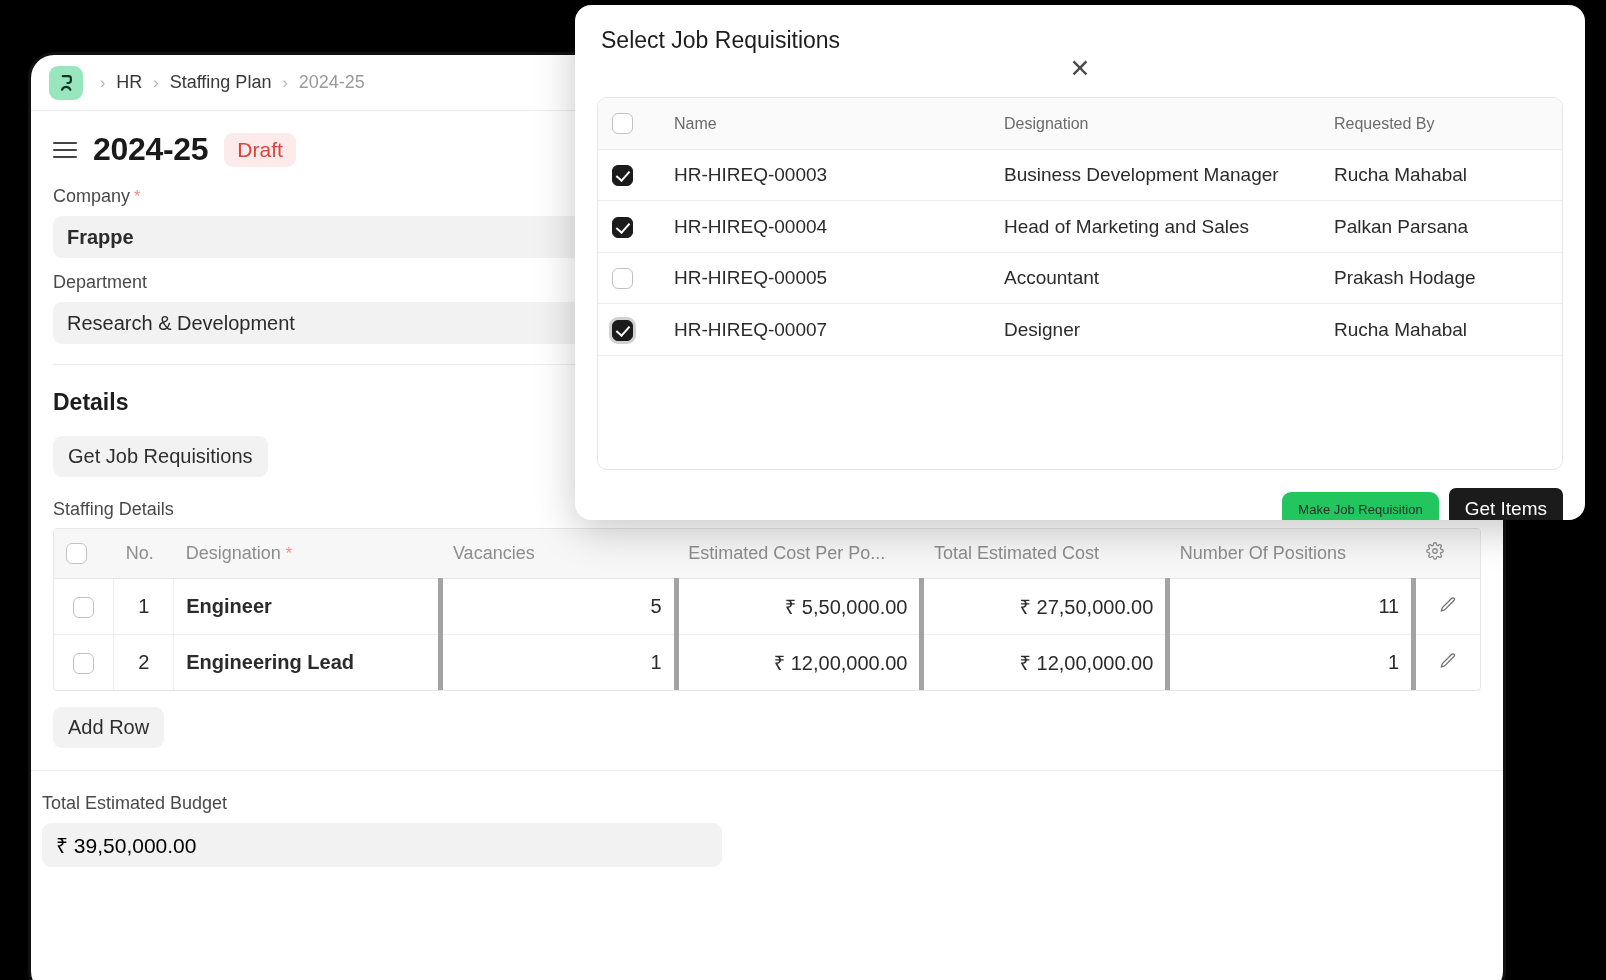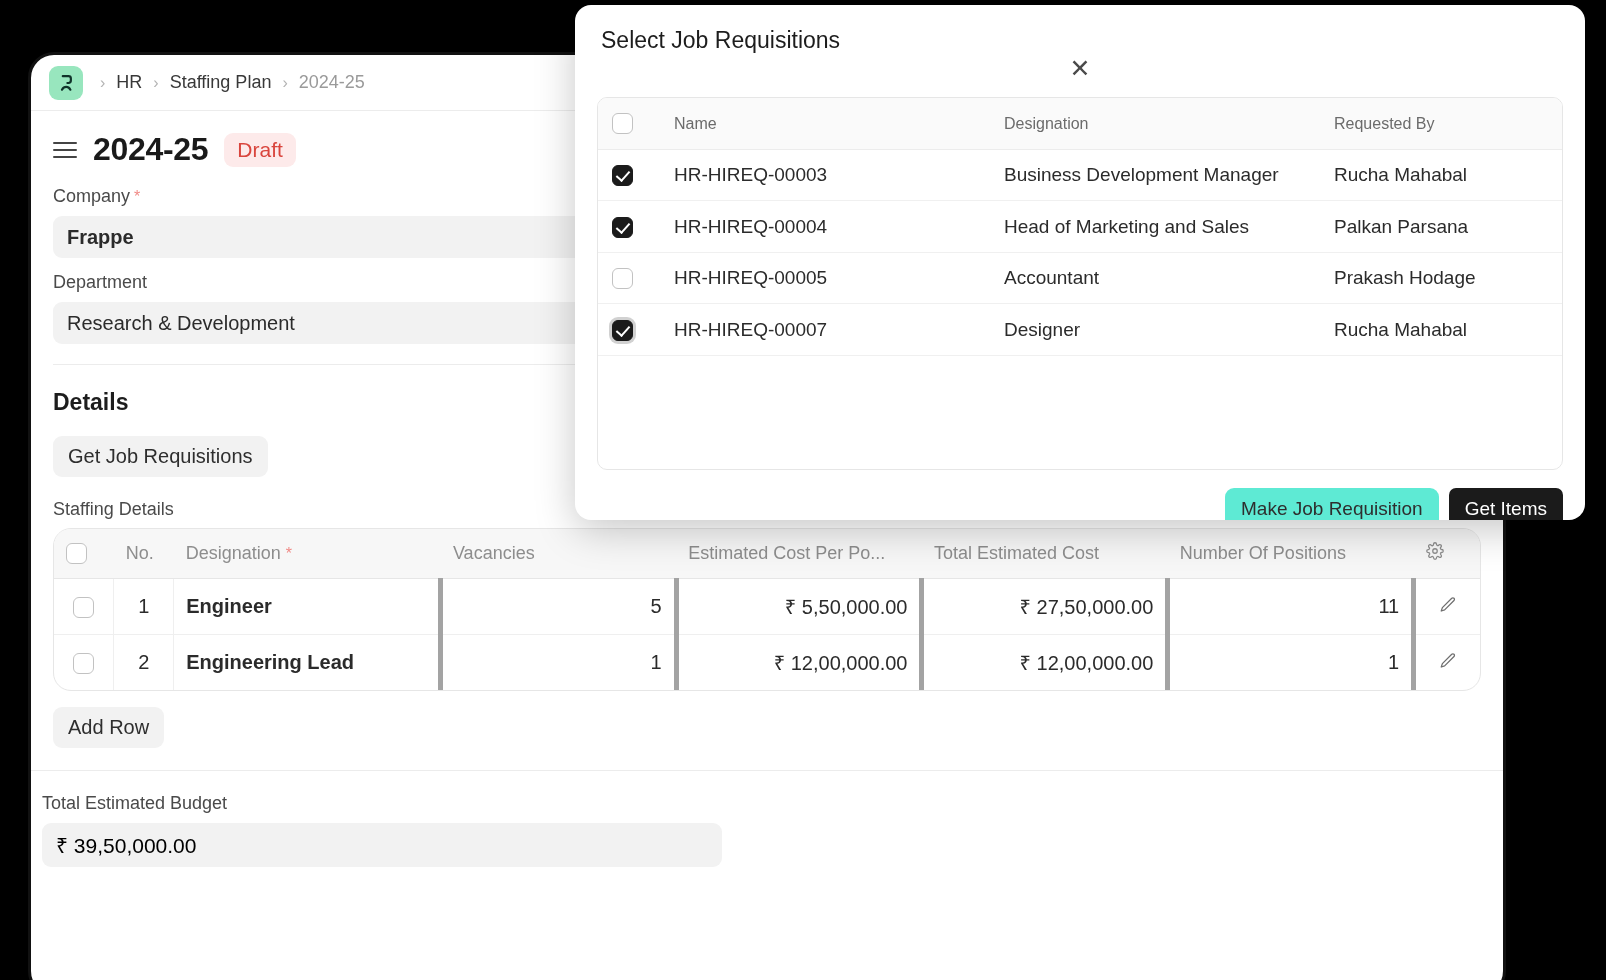--- a/index.html
+++ b/index.html
@@ -88,21 +88,21 @@
     padding: 9px 15px; cursor: pointer;
     font-family: inherit;
   }
   .get-req-wrap { padding: 20px 22px 0 22px; }
   .grid-label { font-size: 18px; color: #4a4a4a; padding: 22px 22px 8px 22px; }
 
   
   .grid-wrap { padding: 0 22px; }
   .grid {
     border: 1px solid #e6e6e6;
-    border-radius: 18px;
+    border-radius: 4px;
     overflow: hidden;
     width: 100%;
   }
   .grid table { border-collapse: collapse; width: 100%; table-layout: fixed; }
   .grid thead th {
     background: #f7f7f7;
     font-size: 18px; color: #8d8d8d; font-weight: normal;
     text-align: left;
     padding: 13px 12px;
     border-bottom: 1px solid #e6e6e6;
@@ -214,22 +214,22 @@
     display: flex; justify-content: flex-end; align-items: center;
     gap: 10px;
     padding: 18px 22px 0 22px;
   }
   .btn-primary {
     background: #1b1b1b; color: #ffffff;
     font-size: 19px; border: none; border-radius: 7px;
     padding: 10px 16px; cursor: pointer; font-family: inherit;
   }
   .btn-secondary {
-    background: #5eead4; color: #2e2e2e;
-    font-size: 19px; border: none; border-radius: 9px;
+    background: #22c55e; color: #2e2e2e;
+    font-size: 13px; border: none; border-radius: 9px;
     padding: 10px 16px; cursor: pointer; font-family: inherit;
   }
 </style>
 </head>
 <body>
 
 <div class="stage">
 
   <div class="app-window">
 

